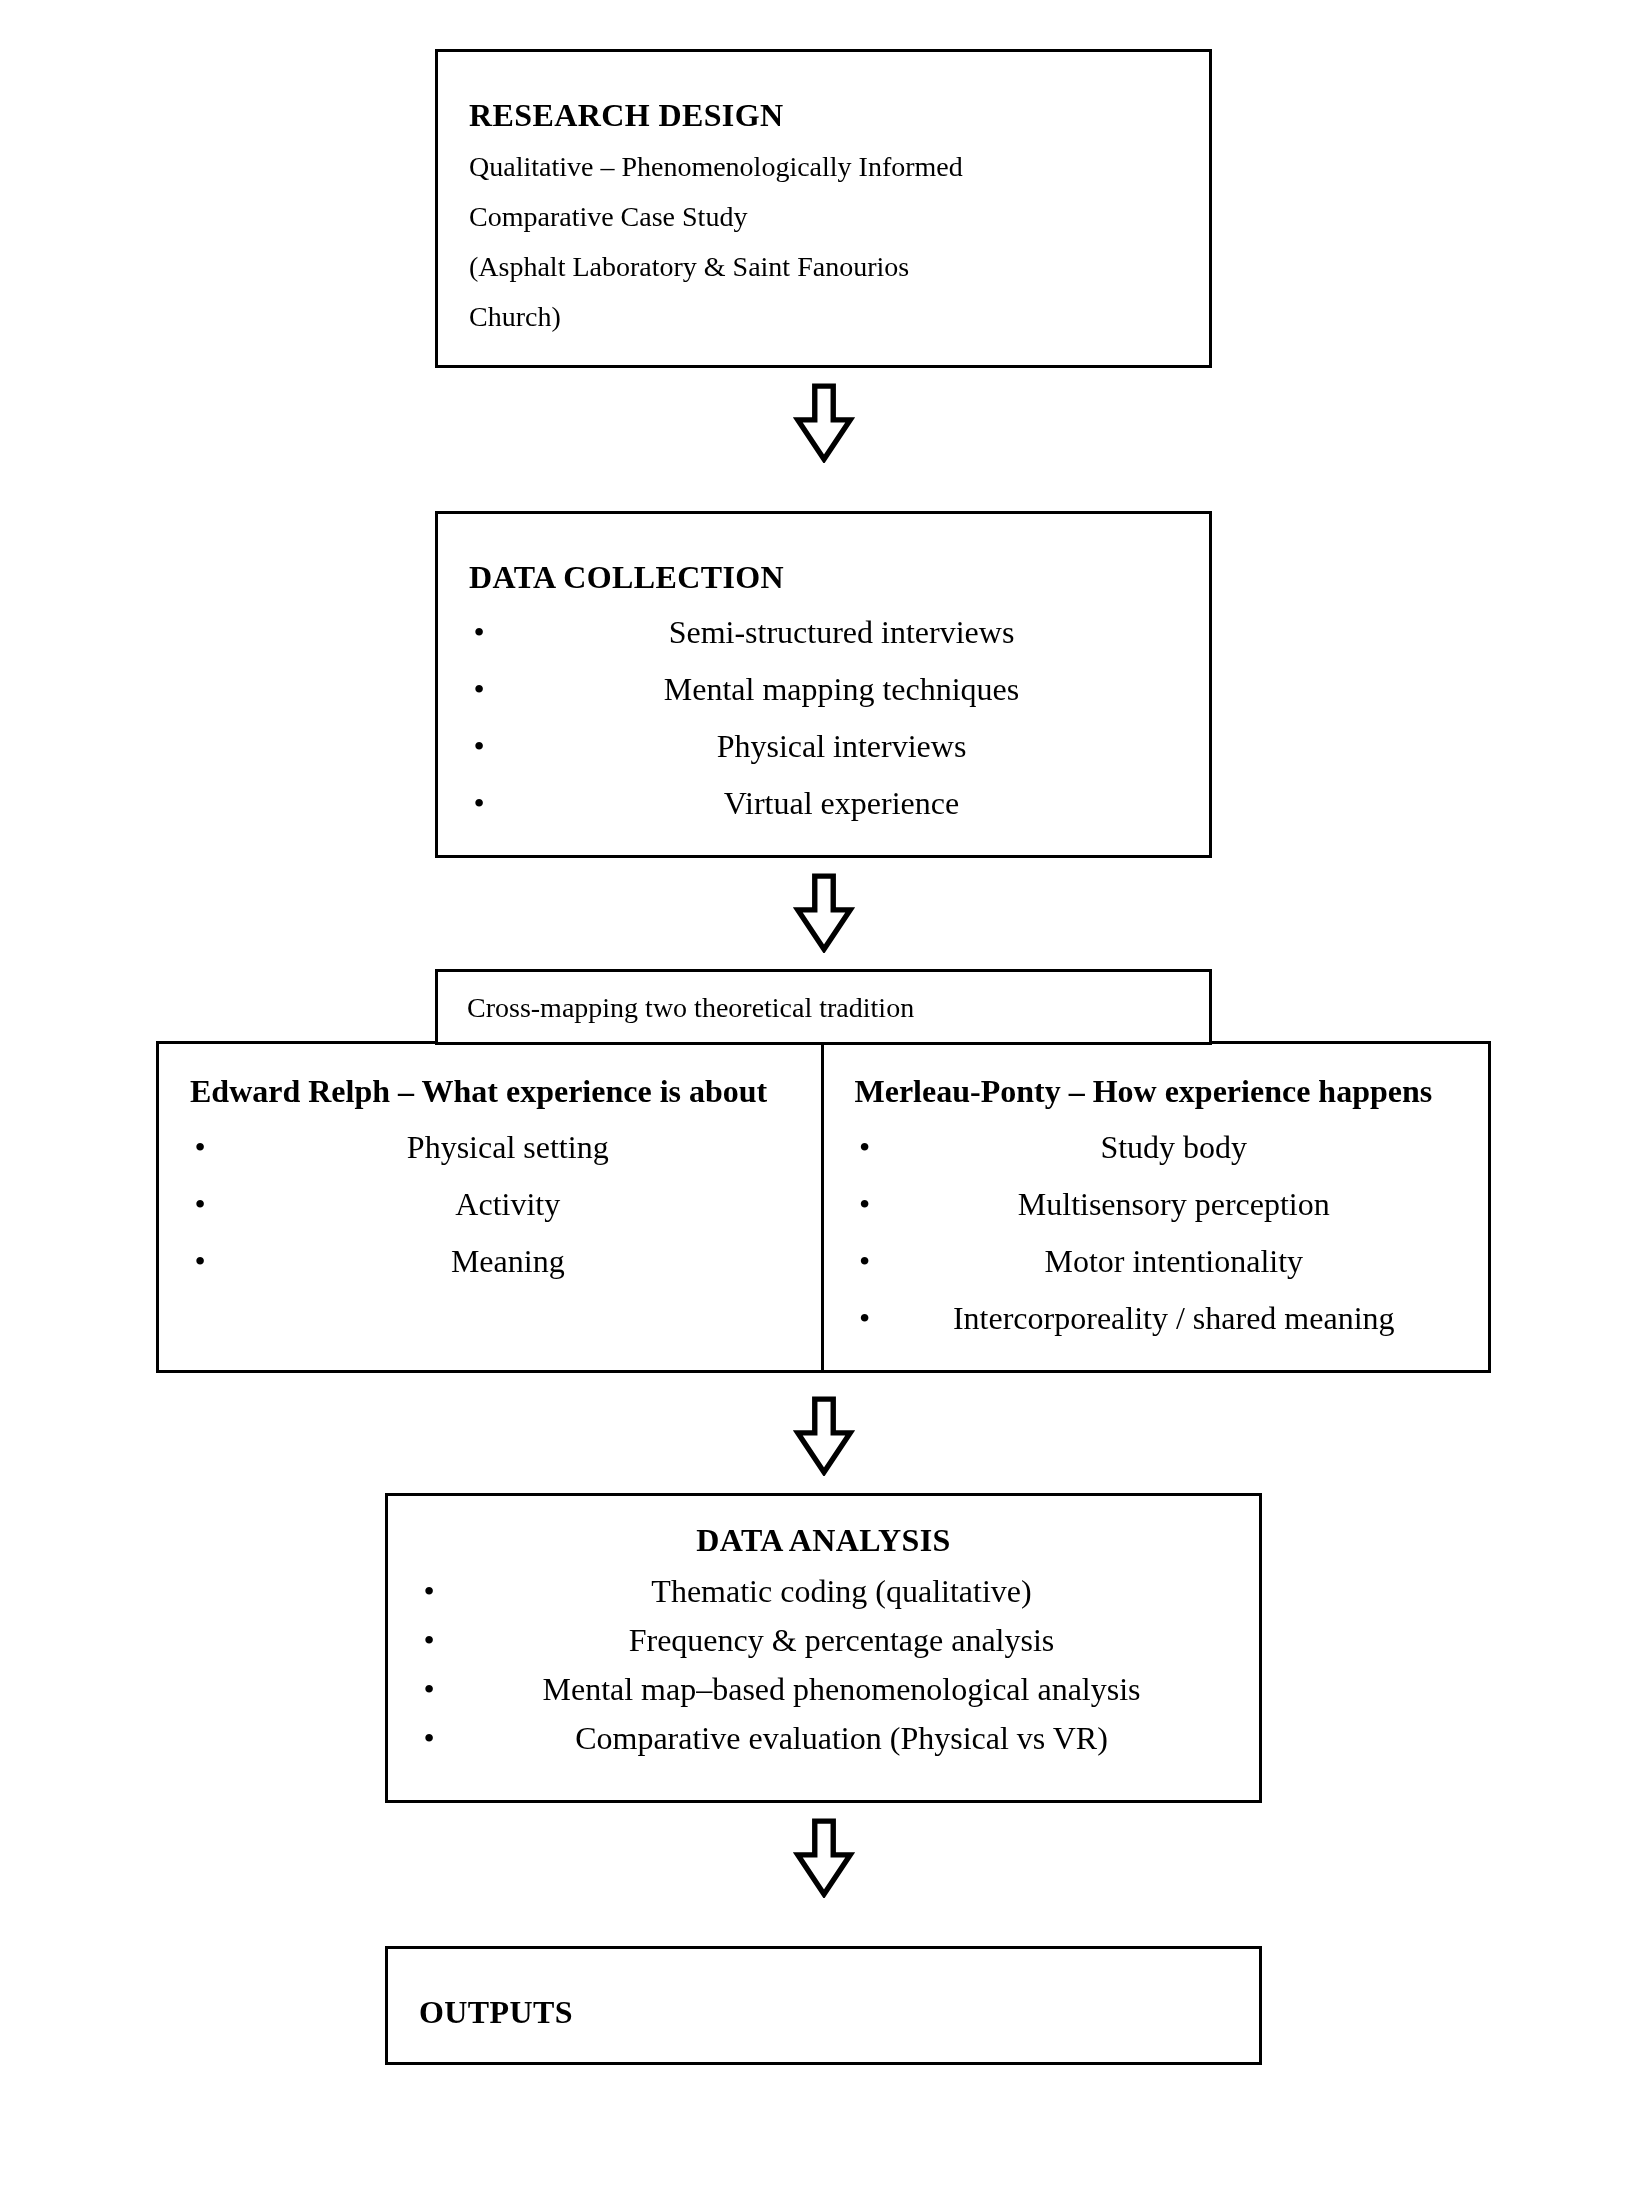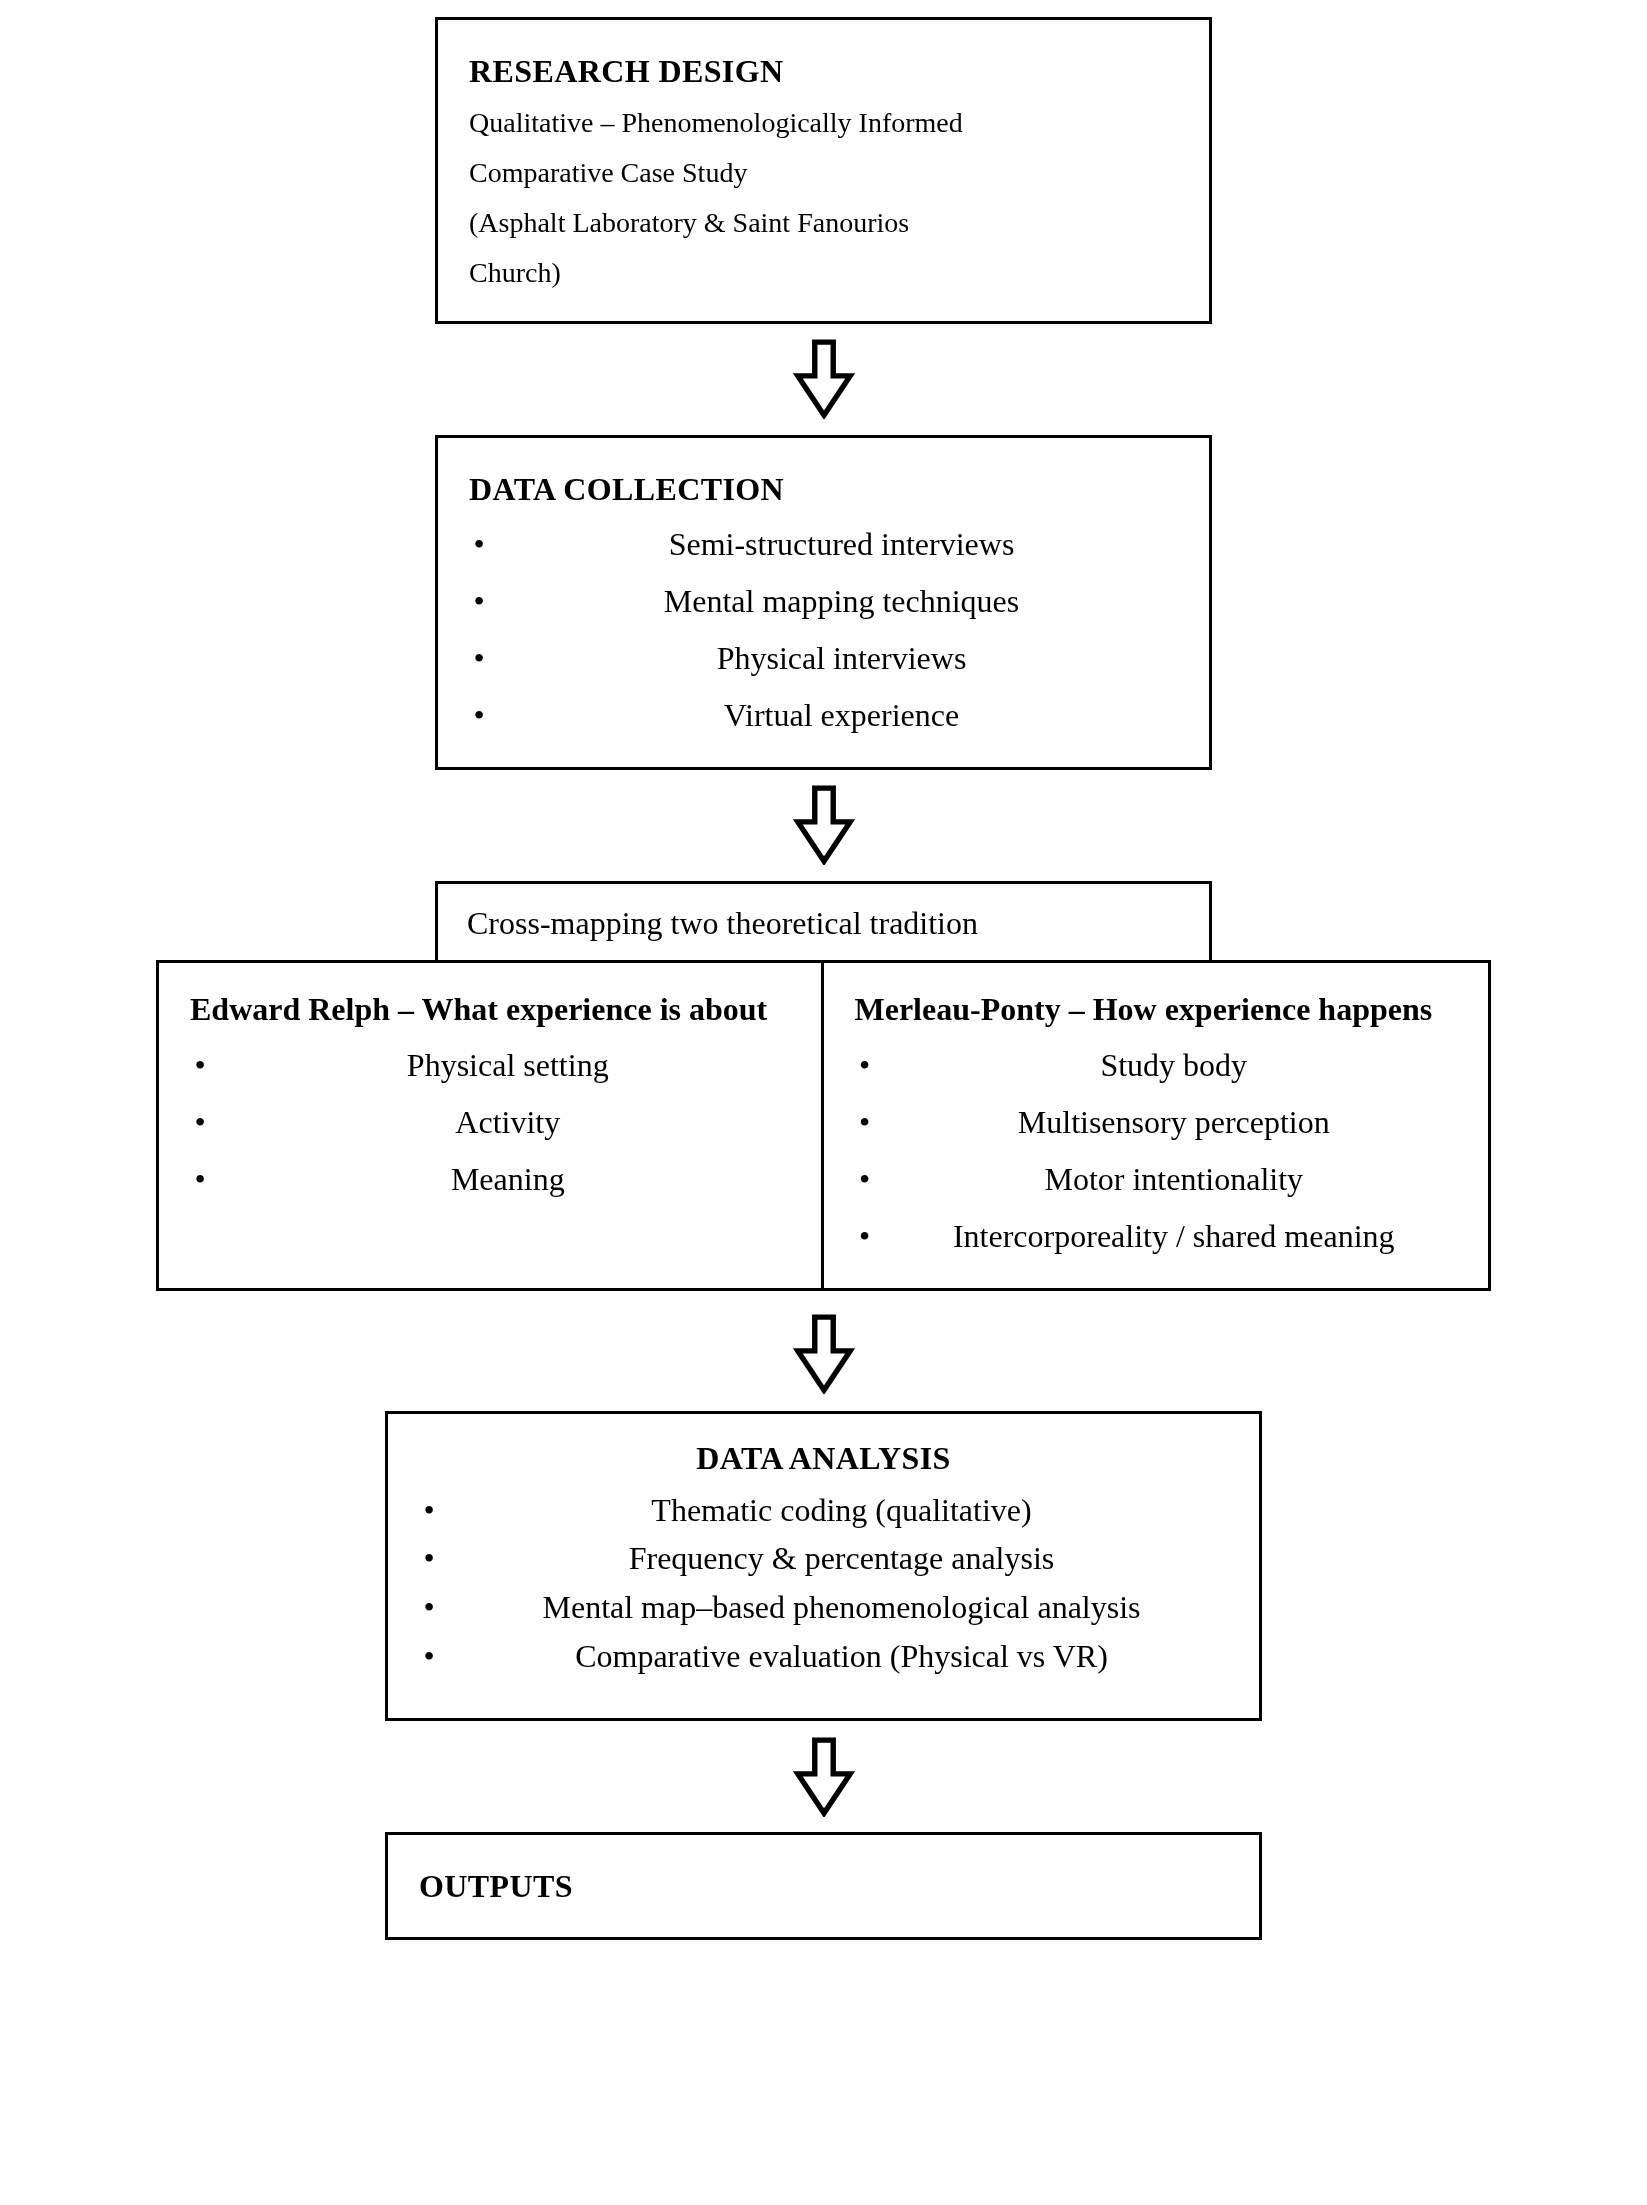--- a/index.html
+++ b/index.html
@@ -21,21 +21,21 @@
     flex-direction: column;
     align-items: center;
   }
   .box {
     border: 3.1px solid #000;
     background: #fff;
     box-sizing: border-box;
   }
   .box-narrow { width: 777px; }
   .box-mid    { width: 877px; }
-  .pad        { padding: 24px 31px 23px; }
+  .pad        { padding: 36px 31px 23px; margin-top: 32px; }
   .title {
     font-weight: bold;
     font-size: 32px;
     line-height: 1.7;
     letter-spacing: 0.4px;
   }
   .line {
     font-size: 28px;
     line-height: 1.78;
   }
@@ -65,21 +65,21 @@
   .matrix-head {
     width: 777px;
     border: 3.1px solid #000;
     box-sizing: border-box;
     padding: 14px 29px 10.8px;
     background: #fff;
     position: relative;
     z-index: 1;
   }
   .matrix-head .subtitle {
-    font-size: 32px;
+    font-size: 28px;
     line-height: 1.6;
   }
   .matrix-wide {
     width: 1335px;
     border: 3.1px solid #000;
     box-sizing: border-box;
     background: #fff;
     display: flex;
     margin-top: -3.1px;
   }

